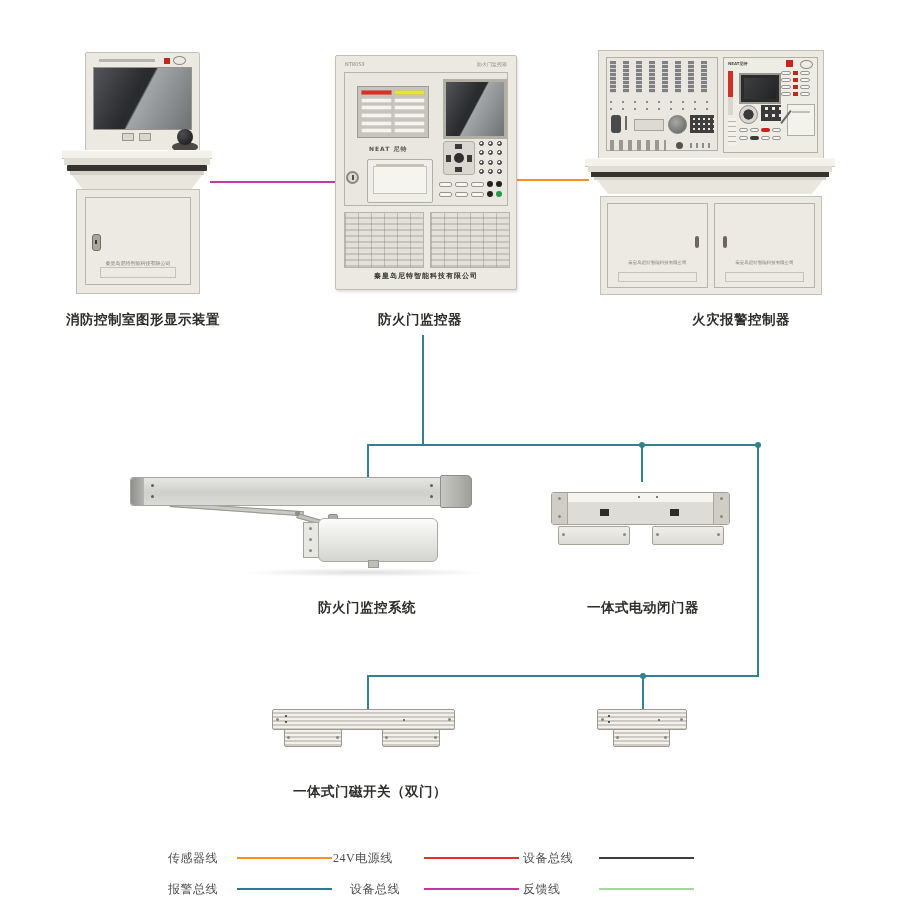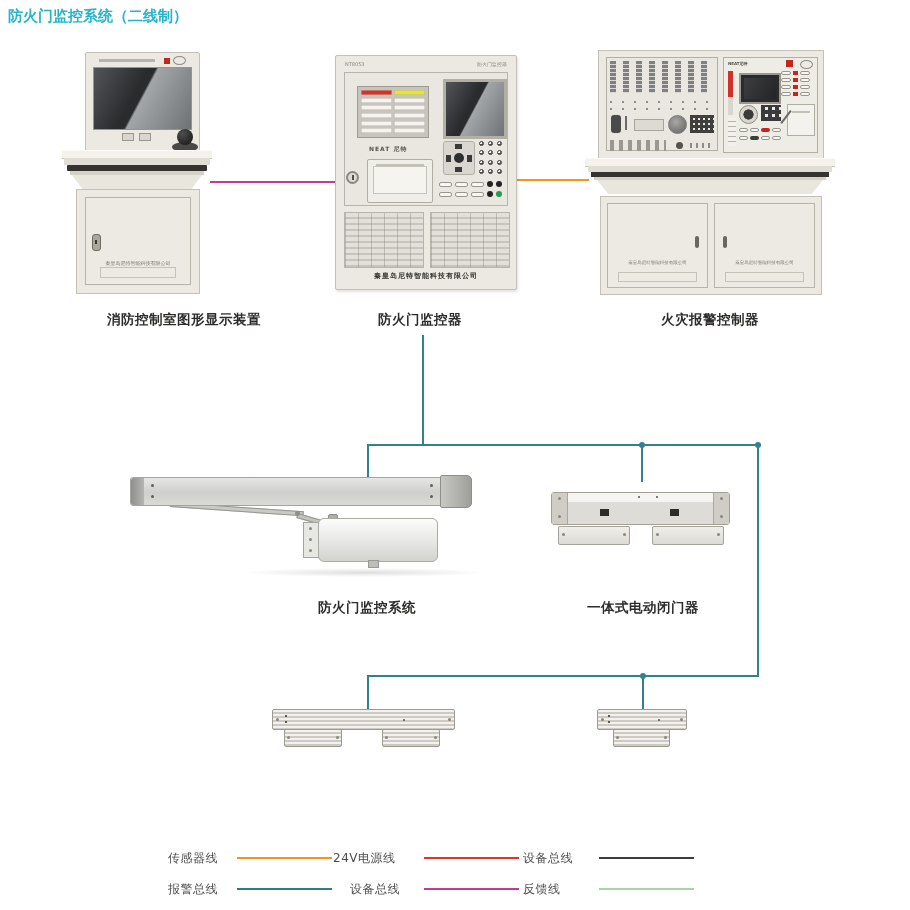--- a/index.html
+++ b/index.html
@@ -23,21 +23,20 @@
   .ledgrid{background-image:repeating-linear-gradient(90deg,rgba(120,118,110,.35) 0 1px,transparent 1px 13px),repeating-linear-gradient(180deg,#e2e0d9 0 4px,#c6c4bd 4px 6px);border:1px solid #b7b4aa;}
   .ribbed{background:repeating-linear-gradient(180deg,#f2f1ed 0 2px,#cccac3 2px 4px);border:1px solid #9d9a91;border-radius:2px;}
   .screwdot{position:absolute;width:3px;height:3px;border-radius:50%;background:#8a8780;}
   .tinydot{position:absolute;width:2px;height:2px;border-radius:50%;background:#2c2b28;}
 </style>
 </head>
 <body>
 
 <div id="stage">
 
-  <div class="abs" style="left: 8px; top: 7px; font-size: 15px; font-weight: bold; color: rgb(38, 180, 203);">防火门监控系统（二线制）</div>
 
   <div class="line" style="left: 210px; top: 181px; width: 127px; height: 2px; background: rgb(200, 57, 156);"></div>
   <div class="line" style="left: 515px; top: 179px; width: 74px; height: 2px; background: rgb(246, 146, 30);"></div>
 
   <div class="line" style="left: 422px; top: 335px; width: 2px; height: 110px; background: rgb(53, 128, 143);"></div>
   <div class="line" style="left: 367px; top: 444px; width: 392px; height: 2px; background: rgb(53, 128, 143);"></div>
   <div class="line" style="left: 367px; top: 444px; width: 2px; height: 33px; background: rgb(53, 128, 143);"></div>
   <div class="line" style="left: 641px; top: 444px; width: 2px; height: 38px; background: rgb(53, 128, 143);"></div>
   <div class="line" style="left: 757px; top: 444px; width: 2px; height: 233px; background: rgb(53, 128, 143);"></div>
   <div class="line" style="left: 367px; top: 675px; width: 392px; height: 2px; background: rgb(53, 128, 143);"></div>
@@ -74,21 +73,21 @@
     <div class="abs beige" style="left:14px;top:139px;width:122px;height:103px;">
       <div class="abs" style="left:8px;top:7px;right:8px;bottom:8px;border:1px solid #b7b4aa;background:#edeae3;">
         <div class="abs" style="left:6px;top:36px;width:7px;height:15px;background:#aaa79d;border:1px solid #6f6c64;border-radius:3px;">
           <span style="position:absolute;left:2px;top:5px;width:2px;height:4px;background:#3a3831;"></span>
         </div>
         <div class="abs" style="left:0;right:0;top:62px;text-align:center;font-size:5px;color:#7e7b73;">秦皇岛尼特智能科技有限公司</div>
         <div class="abs" style="left:14px;right:14px;bottom:6px;height:9px;border:1px solid #c5c2b8;"></div>
       </div>
     </div>
   </div>
-  <div class="dev-label" style="left:62px;top:311px;width:162px;margin-left:41px;">消防控制室图形显示装置</div>
+  <div class="dev-label" style="left:62px;top:311px;width:162px;">消防控制室图形显示装置</div>
 
   <div class="abs beige" style="left:335px;top:55px;width:180px;height:233px;border-radius:2px;box-shadow:1px 2px 3px rgba(0,0,0,.12);">
     <div class="abs" style="left:9px;top:5px;font-size:5px;color:#8a877e;">NT8053</div>
     <div class="abs" style="right:9px;top:5px;font-size:5px;color:#8a877e;">防火门监控器</div>
 
     <div class="abs" style="left:8px;top:16px;right:8px;height:132px;border:1px solid #b7b4aa;background:#e9e7e0;">
 
       <div class="abs" style="left:12px;top:13px;width:72px;height:52px;background:#c6c4bc;border:1px solid #9f9c93;padding:3px;box-sizing:border-box;display:grid;grid-template-columns:1fr 1fr;gap:2px;">
         <span class="ind-cell ind-red"></span>
         <span class="ind-cell ind-yellow"></span>
@@ -246,21 +245,21 @@
         <div style="position:absolute;left:0;right:0;top:56px;text-align:center;font-size:4.5px;color:#7e7b73;">秦皇岛尼特智能科技有限公司</div>
         <div style="position:absolute;left:10px;right:10px;bottom:5px;height:8px;border:1px solid #c5c2b8;"></div>
       </div>
       <div style="position:relative;flex:1;margin:6px 6px 6px 3px;border:1px solid #b7b4aa;background:#edeae3;">
         <span style="position:absolute;left:8px;top:32px;width:4px;height:12px;background:#6b675e;border-radius:2px;"></span>
         <div style="position:absolute;left:0;right:0;top:56px;text-align:center;font-size:4.5px;color:#7e7b73;">秦皇岛尼特智能科技有限公司</div>
         <div style="position:absolute;left:10px;right:10px;bottom:5px;height:8px;border:1px solid #c5c2b8;"></div>
       </div>
     </div>
   </div>
-  <div class="dev-label" style="left:630px;top:311px;width:160px;">火灾报警控制器</div>
+  <div class="dev-label" style="left:630px;top:311px;width:160px;text-align:right;">火灾报警控制器</div>
 
   <div class="abs" style="left:125px;top:472px;width:350px;height:105px;">
     <div class="abs" style="left:115px;top:96px;width:250px;height:9px;background:radial-gradient(ellipse at center,rgba(0,0,0,.13),rgba(0,0,0,0) 70%);"></div>
     <div class="abs" style="left:45px;top:30px;width:132px;height:3px;background:#c9c9c5;border:1px solid #96968f;transform-origin:0 50%;transform:rotate(4deg);"></div>
     <div class="abs" style="left:172px;top:41px;width:42px;height:3px;background:#c3c3bf;border:1px solid #96968f;transform-origin:0 50%;transform:rotate(16deg);"></div>
     <div class="abs" style="left:170px;top:39px;width:5px;height:5px;border-radius:50%;background:#8f8f88;"></div>
     <div class="abs" style="left:5px;top:5px;width:340px;height:27px;background:linear-gradient(180deg,#e6e6e4,#cfcfcc 55%,#dadad7);border:1px solid #a5a5a0;border-radius:3px;">
       <span style="position:absolute;left:0;top:0;width:13px;height:100%;background:linear-gradient(90deg,#8f8f8b,#b5b5b1);border-radius:3px 0 0 3px;"></span>
       <span style="position:absolute;right:-1px;top:-3px;width:30px;height:31px;background:linear-gradient(90deg,#c7c7c4,#9f9f9a);border:1px solid #8f8f8a;border-radius:2px 5px 5px 2px;"></span>
       <span class="screwdot" style="left:20px;top:6px;background:#5f5f5c;"></span>
@@ -313,38 +312,39 @@
     </div>
     <div class="abs ribbed" style="left:16px;top:23px;width:56px;height:16px;">
       <span class="screwdot" style="left:2px;top:6px;"></span>
       <span class="screwdot" style="right:2px;top:6px;"></span>
     </div>
     <div class="abs ribbed" style="left:114px;top:23px;width:56px;height:16px;">
       <span class="screwdot" style="left:2px;top:6px;"></span>
       <span class="screwdot" style="right:2px;top:6px;"></span>
     </div>
   </div>
+  <div class="dev-label" style="left:270px;top:783px;width:200px;">一体式门磁开关（双门）</div>
 
   <div class="abs" style="left:596px;top:706px;width:92px;height:44px;">
     <div class="abs ribbed" style="left:1px;top:3px;width:88px;height:19px;">
       <span class="screwdot" style="left:3px;top:8px;"></span>
       <span class="screwdot" style="right:3px;top:8px;"></span>
       <span class="tinydot" style="left:10px;top:5px;"></span>
       <span class="tinydot" style="left:10px;top:11px;"></span>
       <span class="tinydot" style="left:60px;top:9px;background:#55534e;"></span>
     </div>
     <div class="abs ribbed" style="left:17px;top:23px;width:55px;height:16px;">
       <span class="screwdot" style="left:2px;top:6px;"></span>
       <span class="screwdot" style="right:2px;top:6px;"></span>
     </div>
   </div>
 
   <div class="lg-label" style="left:168px;top:850px;">传感器线</div>
   <div class="lg-line" style="left: 237px; top: 857px; background: rgb(246, 146, 30);"></div>
-  <div class="lg-label" style="left:333px;top:850px;">24V电源线</div>
+  <div class="lg-label" style="left:333px;top:850px;font-family:Liberation Serif, serif;">24V电源线</div>
   <div class="lg-line" style="left: 424px; top: 857px; background: rgb(230, 51, 42);"></div>
   <div class="lg-label" style="left:523px;top:850px;">设备总线</div>
   <div class="lg-line" style="left: 599px; top: 857px; background: rgb(61, 61, 61);"></div>
   <div class="lg-label" style="left:168px;top:881px;">报警总线</div>
   <div class="lg-line" style="left: 237px; top: 888px; background: rgb(46, 123, 140);"></div>
   <div class="lg-label" style="left:350px;top:881px;">设备总线</div>
   <div class="lg-line" style="left: 424px; top: 888px; background: rgb(192, 57, 159);"></div>
   <div class="lg-label" style="left:523px;top:881px;">反馈线</div>
   <div class="lg-line" style="left: 599px; top: 888px; background: rgb(166, 215, 160);"></div>
 

